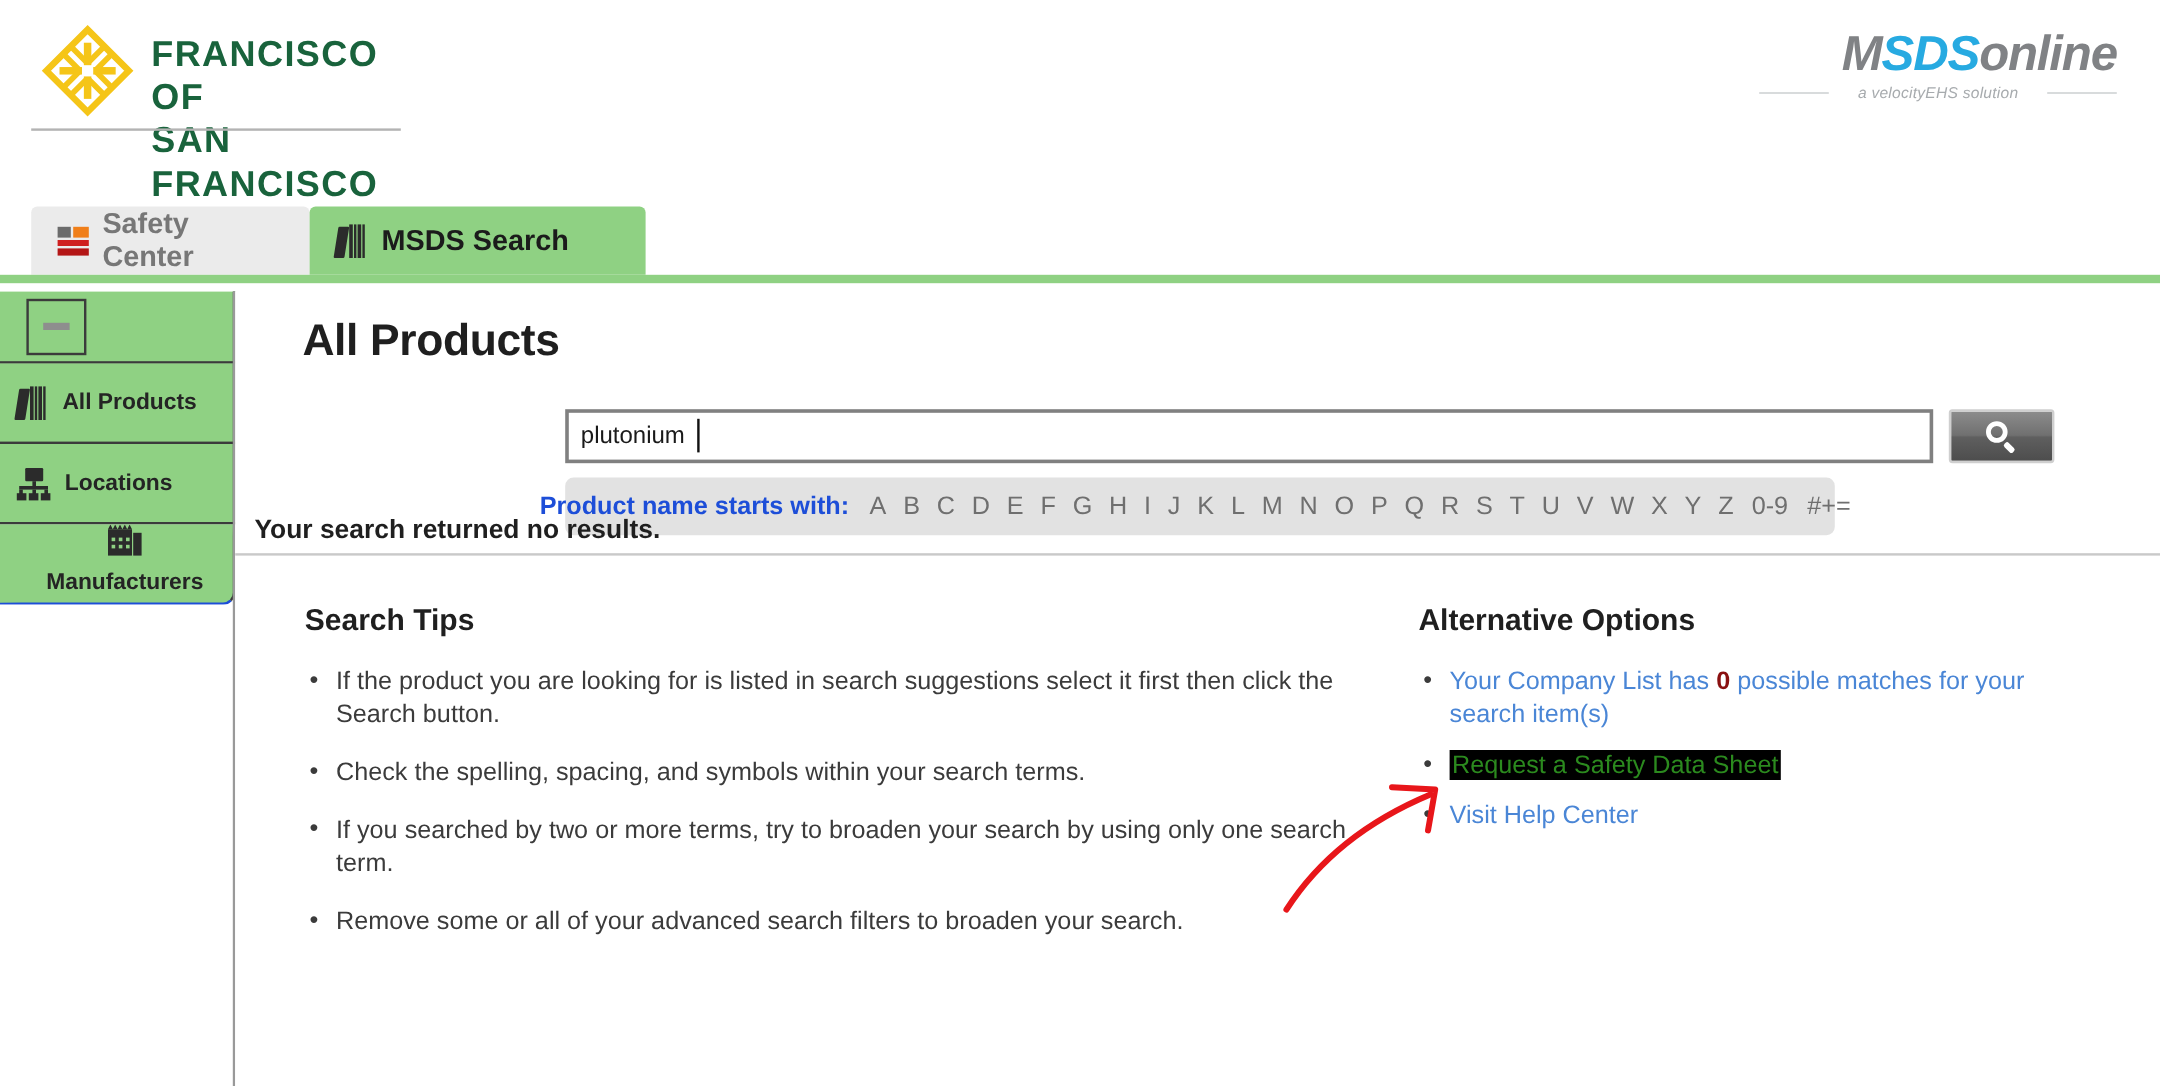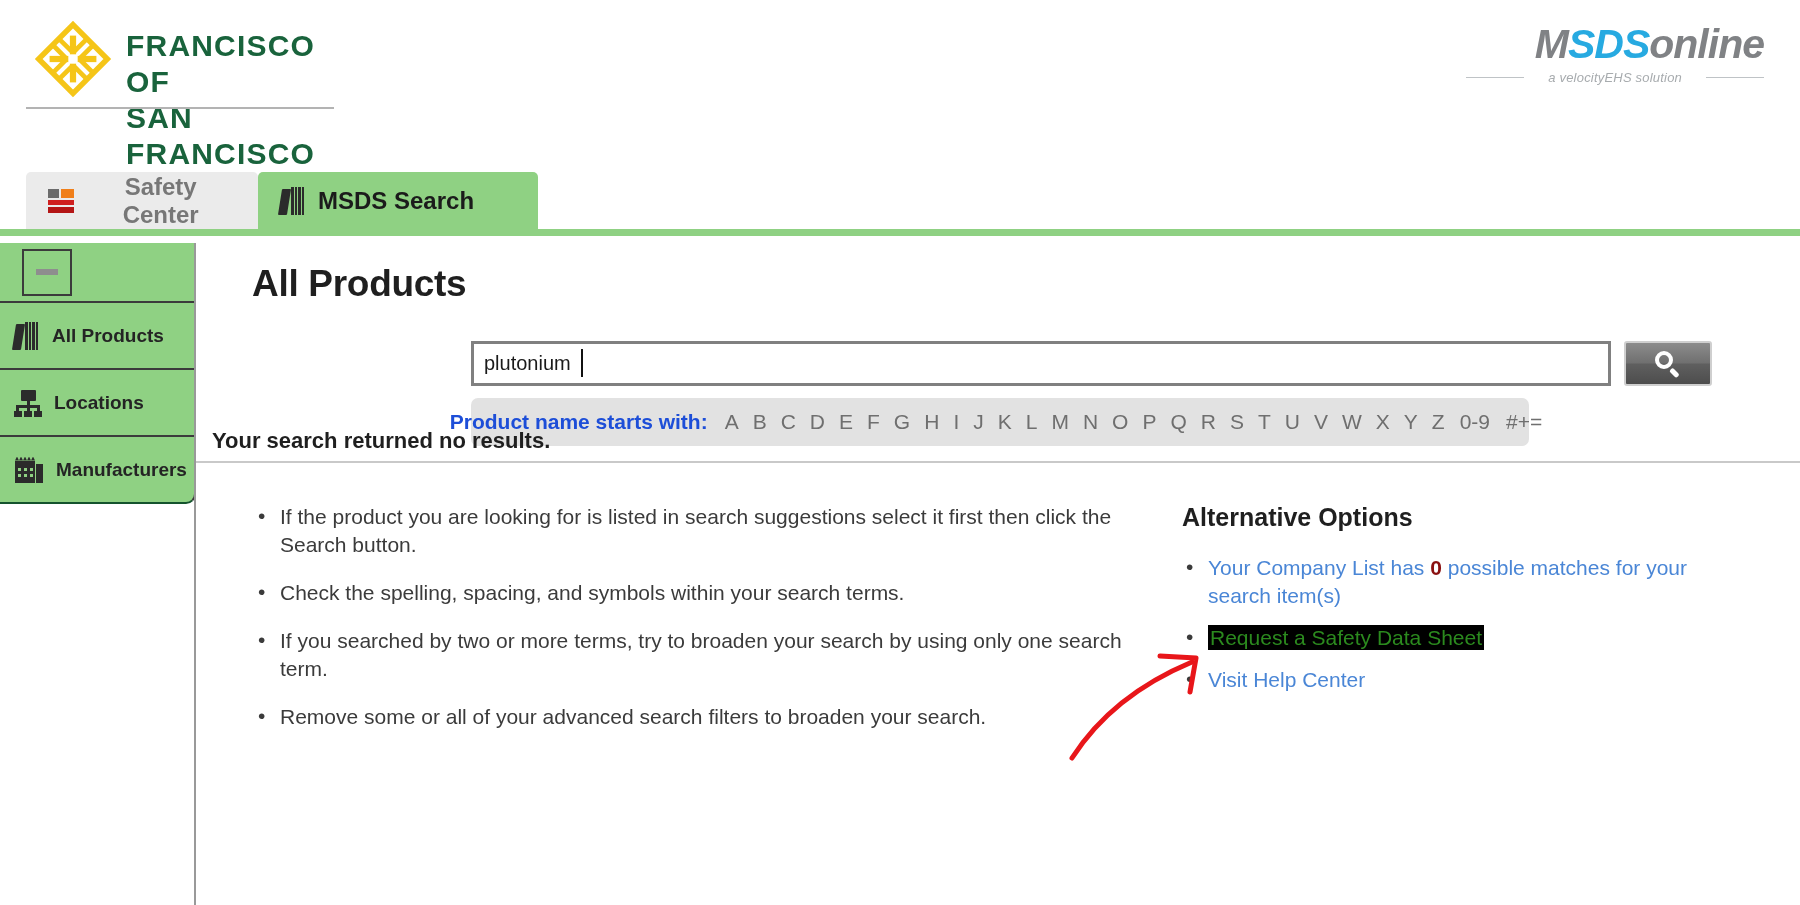--- a/index.html
+++ b/index.html
@@ -100,21 +100,20 @@
     white-space: nowrap;
     letter-spacing: .2px;
   }
 
   
   #tabbar {
     position: absolute;
     left: 0; top: 172px;
     width: 1800px;
     height: 64px;
-    text-align: center;
   }
   .tab {
     position: absolute;
     top: 0;
     height: 57px;
     border-radius: 5px 5px 0 0;
     display: flex;
     align-items: center;
     gap: 12px;
     padding: 0 22px;
@@ -189,21 +188,21 @@
     white-space: nowrap;
   }
   .collapse-box {
     width: 46px; height: 43px;
     border: 2px solid #3b3b3b;
     background: #8fd183;
     display: flex; align-items: center; justify-content: center;
     margin-left: 8px;
   }
   .collapse-box span { display:block; width: 22px; height: 6px; background: #8e8e8e; }
-  #side-manufacturers { border-radius: 0 0 10px 0; border-bottom: 2px solid #14532d; }
+  #side-manufacturers { border-radius: 0 0 10px 0; border-bottom: 2px solid #1d4ed8; flex-direction: column; }
 
   
   .loc-icon { width: 28px; height: 26px; position: relative; }
   .loc-icon .scr { position:absolute; left:7px; top:0; width:15px; height:11px; background:#2b2b2b; border-radius:1px; }
   .loc-icon .stem { position:absolute; left:13px; top:11px; width:3px; height:5px; background:#2b2b2b; }
   .loc-icon .bar { position:absolute; left:2px; top:15px; width:24px; height:3px; background:#2b2b2b; }
   .loc-icon .l1 { position:absolute; left:2px; top:18px; width:3px; height:4px; background:#2b2b2b; }
   .loc-icon .l2 { position:absolute; left:13px; top:18px; width:3px; height:4px; background:#2b2b2b; }
   .loc-icon .l3 { position:absolute; left:23px; top:18px; width:3px; height:4px; background:#2b2b2b; }
   .loc-icon .b1 { position:absolute; left:0px; top:21px; width:8px; height:6px; background:#2b2b2b; }
@@ -556,20 +555,21 @@
     <span class="alpha-letter">Y</span>
     <span class="alpha-letter">Z</span>
     <span class="alpha-letter wide">0-9</span>
     <span class="alpha-letter wide">#+=</span>
   </div>
 
   <div id="no-results">Your search returned no results.</div>
   <div id="result-strip"></div>
 
   <div id="tips-col">
+    <div class="col-head">Search Tips</div>
     <ul class="tips">
       <li>If the product you are looking for is listed in search suggestions select it first then click the Search button.</li>
       <li>Check the spelling, spacing, and symbols within your search terms.</li>
       <li>If you searched by two or more terms, try to broaden your search by using only one search term.</li>
       <li>Remove some or all of your advanced search filters to broaden your search.</li>
     </ul>
   </div>
 
   <div id="alt-col">
     <div class="col-head">Alternative Options</div>

